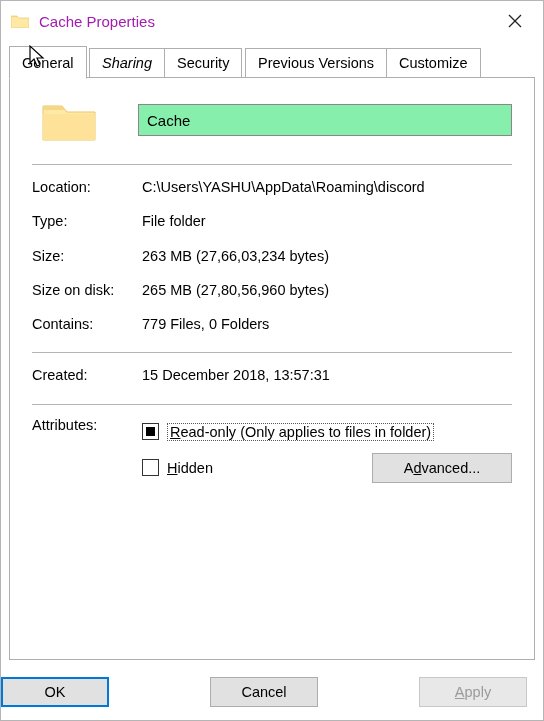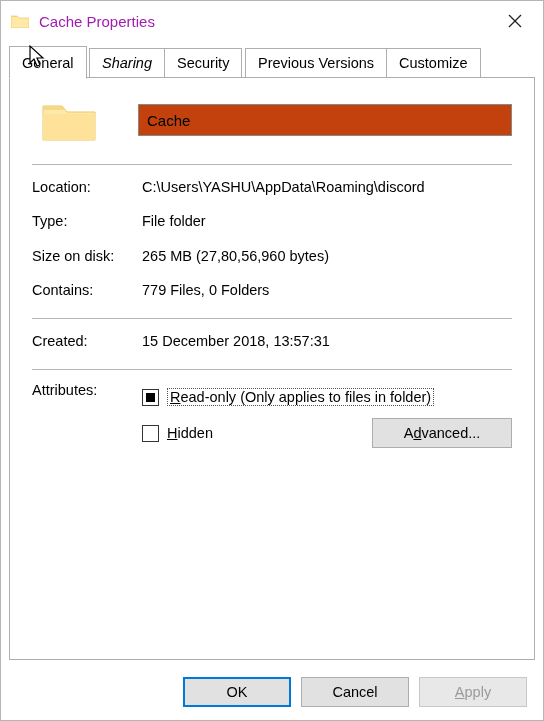--- a/index.html
+++ b/index.html
@@ -113,21 +113,21 @@
     margin-left: 8px;
     margin-right: 40px;
     flex: 0 0 auto;
   }
   .name-field {
     flex: 1 1 auto;
     height: 32px;
     border: 1px solid #888;
     padding: 4px 8px;
     font-size: 15px;
-    background: #c2410c;
+    background: #86efac;
   }
   .hr {
     border: none;
     border-top: 1px solid #b5b5b5;
     margin: 0 0 12px 0;
   }
   .prop-row {
     display: flex;
     margin-bottom: 14px;
     font-size: 14.5px;
@@ -187,21 +187,21 @@
     align-items: center;
     justify-content: center;
     cursor: default;
   }
   .advanced-btn .mnemonic { text-decoration: underline; }
   
   .button-row {
     height: 52px;
     display: flex;
     align-items: center;
-    justify-content: flex-end;
+    justify-content: space-between;
     padding: 0 16px 4px 0;
     gap: 10px;
     background: #fff;
   }
   .btn {
     width: 108px;
     height: 30px;
     background: #e1e1e1;
     border: 1px solid #adadad;
     font-size: 14.5px;
@@ -284,20 +284,24 @@
 
     <div class="prop-row">
       <div class="prop-label">Location:</div>
       <div class="prop-value">C:\Users\YASHU\AppData\Roaming\discord</div>
     </div>
     <div class="prop-row">
       <div class="prop-label">Type:</div>
       <div class="prop-value">File folder</div>
     </div>
     <div class="prop-row">
+      <div class="prop-label">Size:</div>
+      <div class="prop-value">263 MB (27,66,03,234 bytes)</div>
+    </div>
+    <div class="prop-row">
       <div class="prop-label">Size on disk:</div>
       <div class="prop-value">265 MB (27,80,56,960 bytes)</div>
     </div>
     <div class="prop-row" style="margin-bottom:18px;">
       <div class="prop-label">Contains:</div>
       <div class="prop-value">779 Files, 0 Folders</div>
     </div>
 
     <hr class="hr">
 

